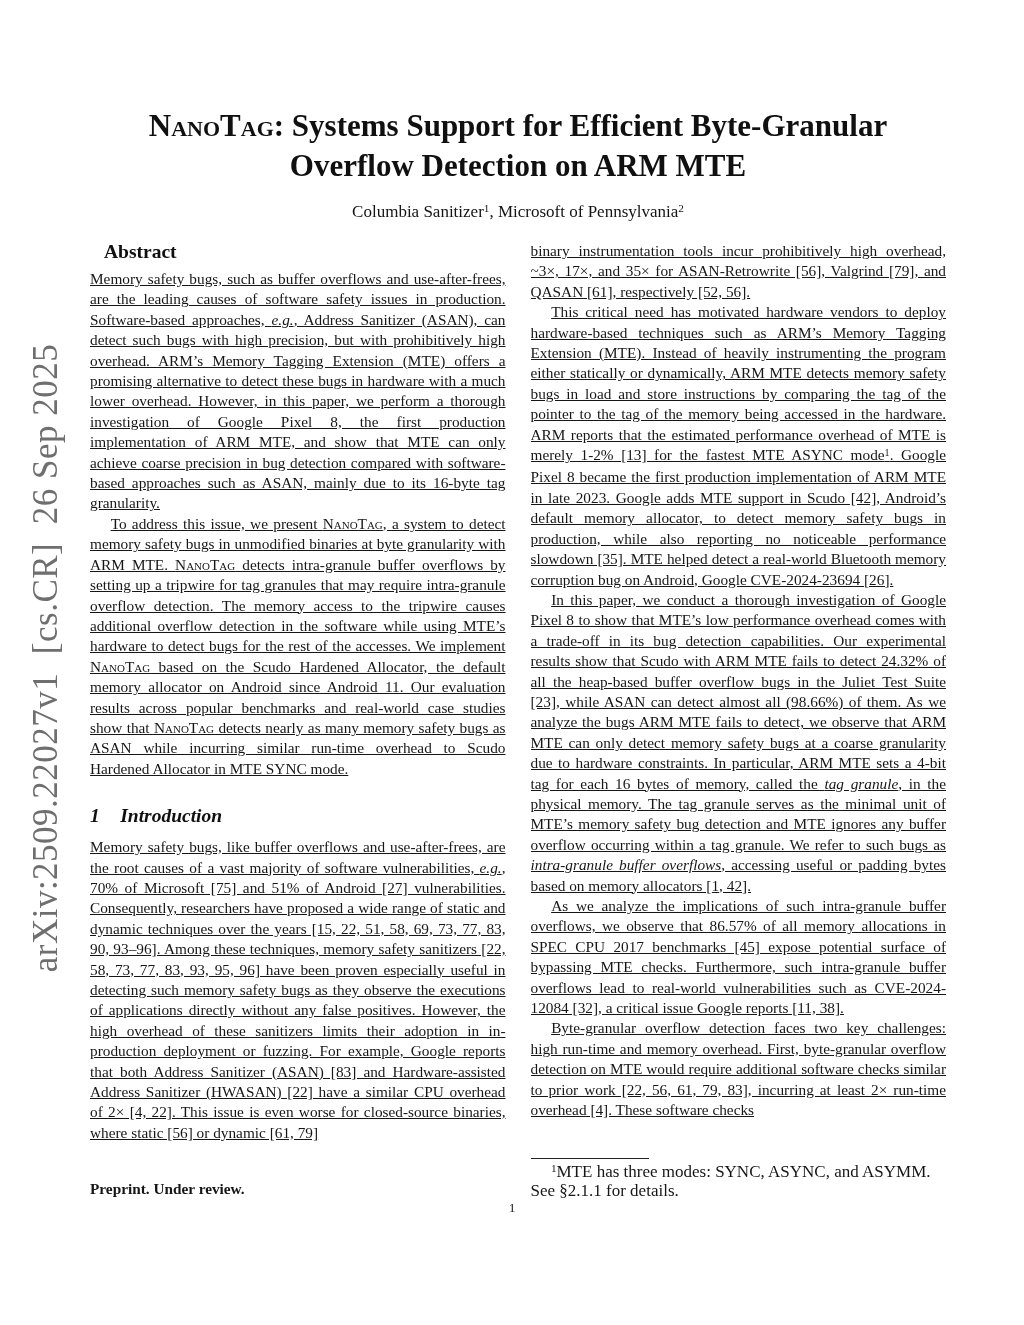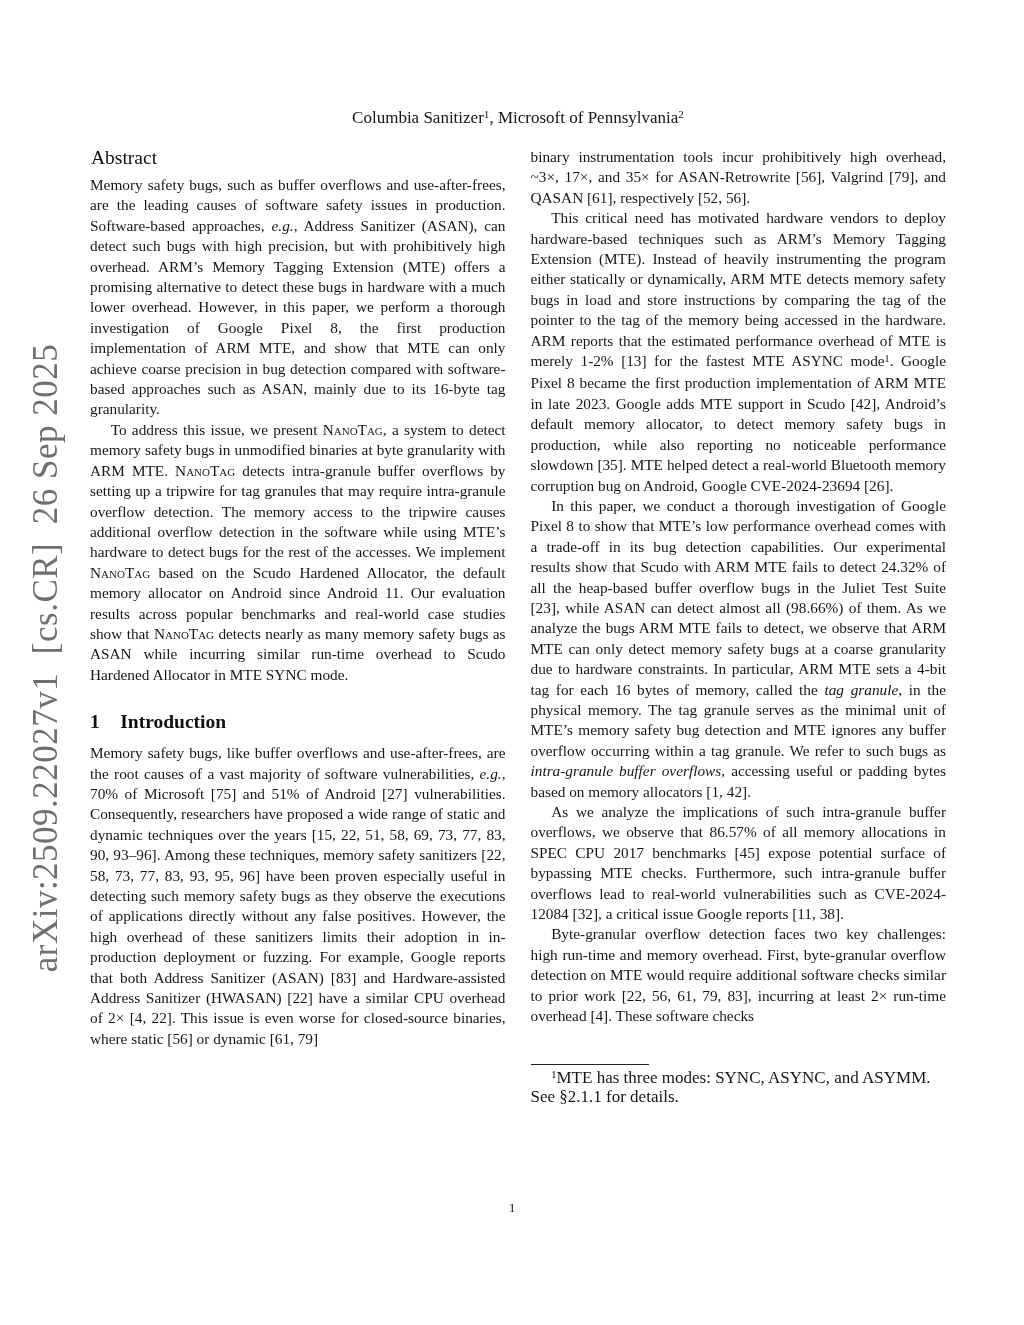--- a/index.html
+++ b/index.html
@@ -59,38 +59,40 @@
     margin-top: 16px;
     height: 958px;
   }
   .col {
     width: 415.5px;
     display: flex;
     flex-direction: column;
     overflow: hidden;
   }
   .abstract-h {
-    margin: 0 0 6px 1px;
+    margin: 0 0 6px 14px;
     font-size: 19.5px;
-    font-weight: normal;
+    font-weight: bold;
     color: #101010;
   }
   .section-h {
     margin: 26px 0 10px 0;
     font-size: 19.5px;
     font-weight: bold;
     color: #101010;
+    font-style: italic;
   }
   .sec-num { margin-right: 1.05em; }
   .para {
     margin: 0;
     font-size: 15.3px;
     line-height: 20.4px;
     text-align: justify;
     hyphens: auto;
+    text-decoration: underline;
   }
   .indent   { text-indent: 1.35em; }
   .noindent { text-indent: 0; }
   .preprint {
     margin-top: auto;
     font-size: 15.3px;
     font-weight: bold;
     line-height: 20.4px;
   }
   .footnote-block { margin-top: auto; }
@@ -117,35 +119,37 @@
 </style>
 </head>
 <body>
 
 <div class="page">
 
   <div class="watermark">arXiv:2509.22027v1  [cs.CR]  26 Sep 2025</div>
 
   <div class="content">
 
+    <h1 class="title"><span><span class="s-sc">NanoTag</span><span>: Systems Support for Efficient Byte-Granular</span></span><br><span>Overflow Detection on ARM MTE</span></h1>
 
 
     <div class="authors"><span>Columbia Sanitizer</span><span class="s-sup">1</span><span>, Microsoft of Pennsylvania</span><span class="s-sup">2</span></div>
 
     <div class="columns">
 
       <div class="col">
         <h2 class="abstract-h">Abstract</h2>
         <p class="para noindent"><span>Memory safety bugs, such as buffer overflows and use-after-frees, are the leading causes of software safety issues in production. Software-based approaches, </span><span class="s-i">e.g.</span><span>, Address Sanitizer (ASAN), can detect such bugs with high precision, but with prohibitively high overhead. ARM’s Memory Tagging Extension (MTE) offers a promising alternative to detect these bugs in hardware with a much lower overhead. However, in this paper, we perform a thorough investigation of Google Pixel 8, the first production implementation of ARM MTE, and show that MTE can only achieve coarse precision in bug detection compared with software-based approaches such as ASAN, mainly due to its 16-byte tag granularity.</span></p>
         <p class="para indent"><span>To address this issue, we present </span><span class="s-sc">NanoTag</span><span>, a system to detect memory safety bugs in unmodified binaries at byte granularity with ARM MTE. </span><span class="s-sc">NanoTag</span><span> detects intra-granule buffer overflows by setting up a tripwire for tag granules that may require intra-granule overflow detection. The memory access to the tripwire causes additional overflow detection in the software while using MTE’s hardware to detect bugs for the rest of the accesses. We implement </span><span class="s-sc">NanoTag</span><span> based on the Scudo Hardened Allocator, the default memory allocator on Android since Android 11. Our evaluation results across popular benchmarks and real-world case studies show that </span><span class="s-sc">NanoTag</span><span> detects nearly as many memory safety bugs as ASAN while incurring similar run-time overhead to Scudo Hardened Allocator in MTE SYNC mode.</span></p>
 
         <h2 class="section-h"><span class="sec-num">1</span><span>Introduction</span></h2>
 
         <p class="para noindent"><span>Memory safety bugs, like buffer overflows and use-after-frees, are the root causes of a vast majority of software vulnerabilities, </span><span class="s-i">e.g.</span><span>, 70% of Microsoft [75] and 51% of Android [27] vulnerabilities. Consequently, researchers have proposed a wide range of static and dynamic techniques over the years [15, 22, 51, 58, 69, 73, 77, 83, 90, 93–96]. Among these techniques, memory safety sanitizers [22, 58, 73, 77, 83, 93, 95, 96] have been proven especially useful in detecting such memory safety bugs as they observe the executions of applications directly without any false positives. However, the high overhead of these sanitizers limits their adoption in in-production deployment or fuzzing. For example, Google reports that both Address Sanitizer (ASAN) [83] and Hardware-assisted Address Sanitizer (HWASAN) [22] have a similar CPU overhead of 2× [4, 22]. This issue is even worse for closed-source binaries, where static [56] or dynamic [61, 79]</span></p>
 
+        <div class="preprint">Preprint. Under review.</div>
       </div>
 
       <div class="col">
         <p class="para noindent"><span>binary instrumentation tools incur prohibitively high overhead, ~3×, 17×, and 35× for ASAN-Retrowrite [56], Valgrind [79], and QASAN [61], respectively [52, 56].</span></p>
         <p class="para indent"><span>This critical need has motivated hardware vendors to deploy hardware-based techniques such as ARM’s Memory Tagging Extension (MTE). Instead of heavily instrumenting the program either statically or dynamically, ARM MTE detects memory safety bugs in load and store instructions by comparing the tag of the pointer to the tag of the memory being accessed in the hardware. ARM reports that the estimated performance overhead of MTE is merely 1-2% [13] for the fastest MTE ASYNC mode</span><span class="s-sup">1</span><span>. Google Pixel 8 became the first production implementation of ARM MTE in late 2023. Google adds MTE support in Scudo [42], Android’s default memory allocator, to detect memory safety bugs in production, while also reporting no noticeable performance slowdown [35]. MTE helped detect a real-world Bluetooth memory corruption bug on Android, Google CVE-2024-23694 [26].</span></p>
         <p class="para indent"><span>In this paper, we conduct a thorough investigation of Google Pixel 8 to show that MTE’s low performance overhead comes with a trade-off in its bug detection capabilities. Our experimental results show that Scudo with ARM MTE fails to detect 24.32% of all the heap-based buffer overflow bugs in the Juliet Test Suite [23], while ASAN can detect almost all (98.66%) of them. As we analyze the bugs ARM MTE fails to detect, we observe that ARM MTE can only detect memory safety bugs at a coarse granularity due to hardware constraints. In particular, ARM MTE sets a 4-bit tag for each 16 bytes of memory, called the </span><span class="s-i">tag granule</span><span>, in the physical memory. The tag granule serves as the minimal unit of MTE’s memory safety bug detection and MTE ignores any buffer overflow occurring within a tag granule. We refer to such bugs as </span><span class="s-i">intra-granule buffer overflows</span><span>, accessing useful or padding bytes based on memory allocators [1, 42].</span></p>
         <p class="para indent"><span>As we analyze the implications of such intra-granule buffer overflows, we observe that 86.57% of all memory allocations in SPEC CPU 2017 benchmarks [45] expose potential surface of bypassing MTE checks. Furthermore, such intra-granule buffer overflows lead to real-world vulnerabilities such as CVE-2024-12084 [32], a critical issue Google reports [11, 38].</span></p>
         <p class="para indent"><span>Byte-granular overflow detection faces two key challenges: high run-time and memory overhead. First, byte-granular overflow detection on MTE would require additional software checks similar to prior work [22, 56, 61, 79, 83], incurring at least 2× run-time overhead [4]. These software checks</span></p>
 
         <div class="footnote-block">

